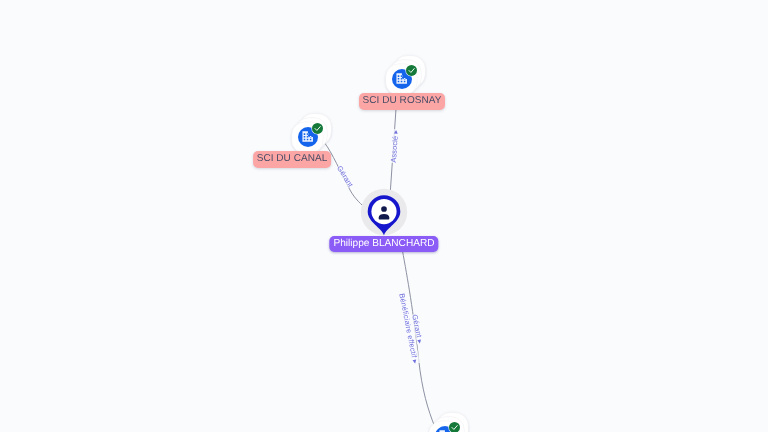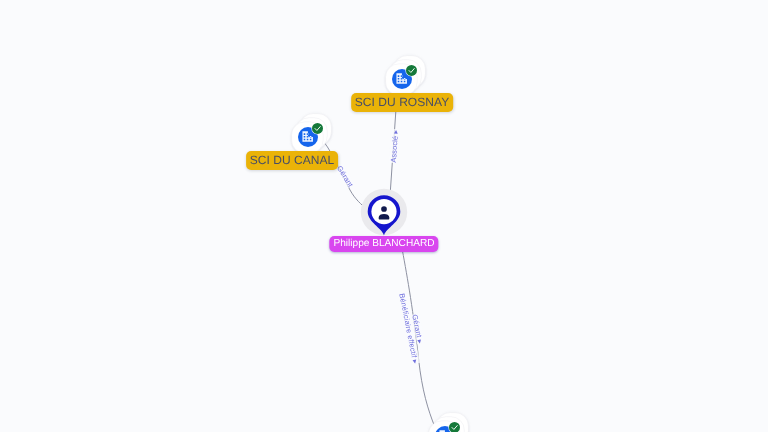--- a/index.html
+++ b/index.html
@@ -8,25 +8,25 @@
        font-family:"Liberation Sans",sans-serif;-webkit-font-smoothing:antialiased;text-rendering:geometricPrecision;}
   #stage{position:relative;width:768px;height:432px;overflow:hidden;background:#fafbfd;}
   svg.layer{position:absolute;left:0;top:0;width:768px;height:432px;overflow:visible;}
   .edge-path{fill:none;stroke:#878b9c;stroke-width:0.95;stroke-linecap:round;}
 
   .elabel{position:absolute;white-space:nowrap;font-size:7.4px;color:#6f6fdd;
           letter-spacing:.15px;line-height:1;transform-origin:0 50%;
           background:rgba(250,251,253,0.75);padding:0.5px 0.4px;}
 
   .node{position:absolute;width:0;height:0;left:0;top:0;}
-  .chip{position:absolute;white-space:nowrap;background:#eab308;border-radius:5px;
-        padding:3.2px 3.6px 3.6px;font-size:12px;color:#474d66;letter-spacing:.05px;
+  .chip{position:absolute;white-space:nowrap;background:#fca5a5;border-radius:5px;
+        padding:3.2px 3.6px 3.6px;font-size:10px;color:#474d66;letter-spacing:.05px;
         box-shadow:0 1px 3px rgba(40,50,80,.18);transform:translate(-50%,0);
         line-height:1;}
-  .chip.sel{background:#d946ef;color:#fff;letter-spacing:0px;font-size:10.1px;
+  .chip.sel{background:#8b5cf6;color:#fff;letter-spacing:0px;font-size:10.1px;
             padding:3px 4.2px 2.9px;box-shadow:0 1px 2.5px rgba(20,20,120,.3);}
 </style>
 </head>
 <body>
 
 <svg width="0" height="0" style="position:absolute">
     <defs>
   <filter id="cardShadow" x="-60%" y="-60%" width="220%" height="220%">
     <feDropShadow dx="0" dy="0.7" stdDeviation="1.0" flood-color="#8b90a6" flood-opacity="0.30"></feDropShadow>
   </filter>

